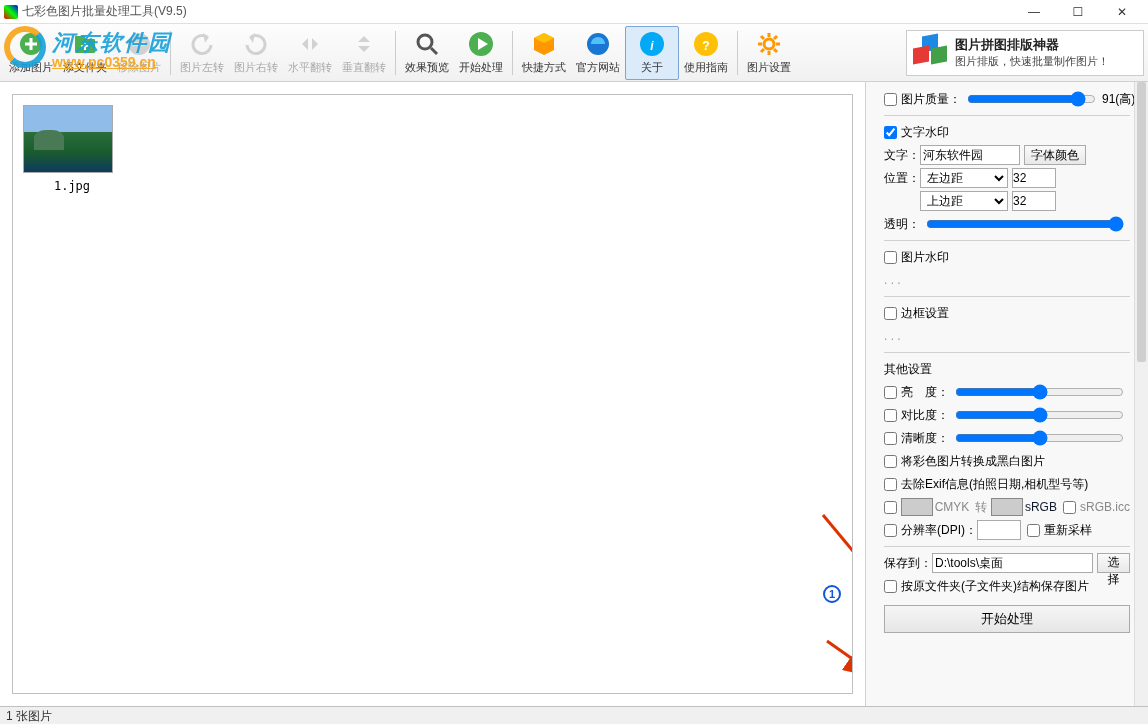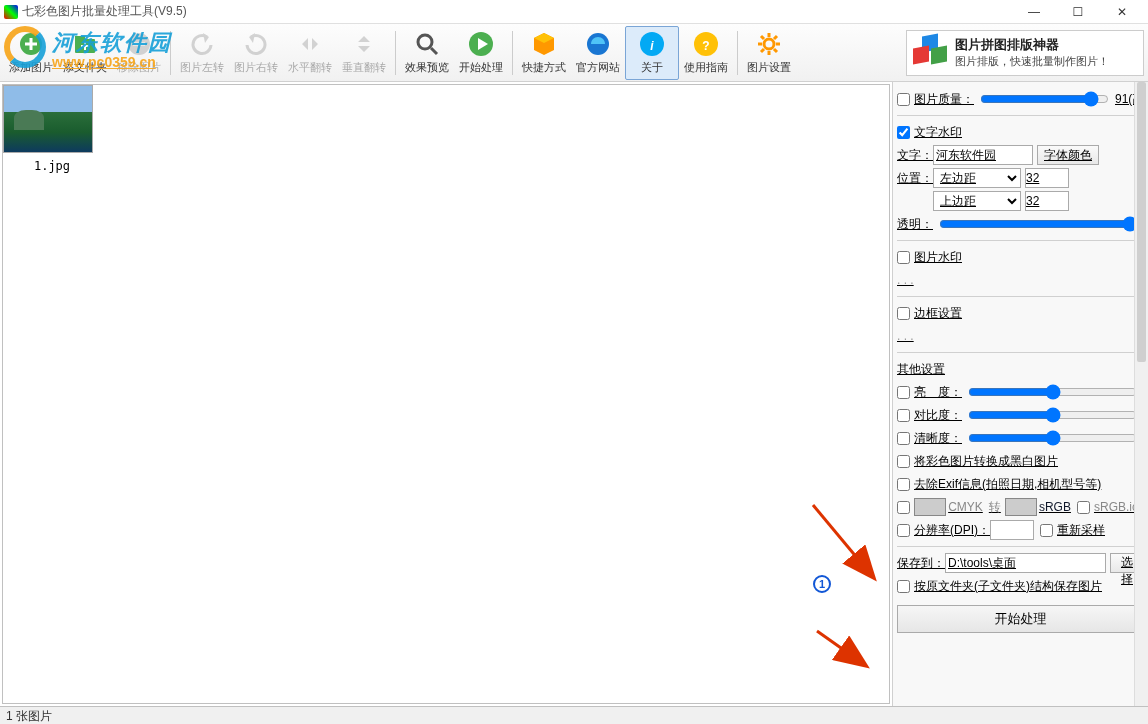--- a/index.html
+++ b/index.html
@@ -21,27 +21,27 @@
 .promo { margin-left: auto; width: 238px; height: 46px; background: #fff; border: 1px solid #ccc; display: flex; align-items: center; padding: 2px 6px; }
 .promo .cubes { width: 36px; height: 36px; position: relative; margin-right: 6px; }
 .cube { position: absolute; width: 16px; height: 16px; transform: skewY(-10deg); }
 .cube.r { background:#e53935; left:0; top:12px; }
 .cube.g { background:#43a047; left:18px; top:12px; }
 .cube.b { background:#1e88e5; left:9px; top:0; }
 .promo .txt1 { font-weight: bold; font-size: 13px; color: #222; }
 .promo .txt2 { font-size: 11px; color: #444; }
 
 .main { display: flex; height: 624px; }
-.canvas-area { flex: 1; background: #fff; border: 1px solid #c0c0c0; margin: 2px; position: relative; overflow: hidden; }
+.canvas-area { flex: 1; background: #fff; border: 1px solid #c0c0c0; margin: 12px; padding: 10px; position: relative; overflow: hidden; }
 .thumb { width: 98px; text-align: center; }
 .thumb-img { width: 90px; height: 68px; border: 1px solid #aaa; background: linear-gradient(#8fbce8 40%, #2a6e3a 40%, #1a5c2e 70%, #0d3a5e 100%); position: relative; }
 .thumb-img::before { content:''; position:absolute; left:10px; top:24px; width:30px; height:20px; background:#4a7a55; border-radius: 40% 40% 0 0; }
 .thumb-lbl { margin-top: 6px; font-family: monospace; font-size: 12px; }
 
-.side { width: 256px; border-left: 1px solid #d0d0d0; padding: 4px 4px; overflow-y: auto; background: #f8f8f8; text-decoration: underline; }
+.side { width: 283px; border-left: 1px solid #d0d0d0; padding: 4px 18px; overflow-y: auto; background: #f8f8f8; }
 .side-row { display: flex; align-items: center; margin: 3px 0; min-height: 20px; }
 .side-sep { height: 1px; background: #d0d0d0; margin: 6px 0; }
 .chk { margin-right: 4px; }
 .lblx { white-space: nowrap; }
 input[type=text].fld, select.fld { border: 1px solid #aaa; background: #fff; height: 20px; padding: 0 2px; font-size: 12px; }
 input[type=number].spin { width: 44px; height: 20px; border: 1px solid #aaa; }
 .btn-sm { height: 20px; padding: 0 6px; border: 1px solid #aaa; background: linear-gradient(#fafafa,#e8e8e8); cursor: pointer; }
 .slider { flex: 1; margin: 0 6px; }
 .color-chip { width: 40px; height: 18px; border: 1px solid #888; display: inline-block; }
 .cmyk { background: #ccc; } .srgb { background:#ccc; }

